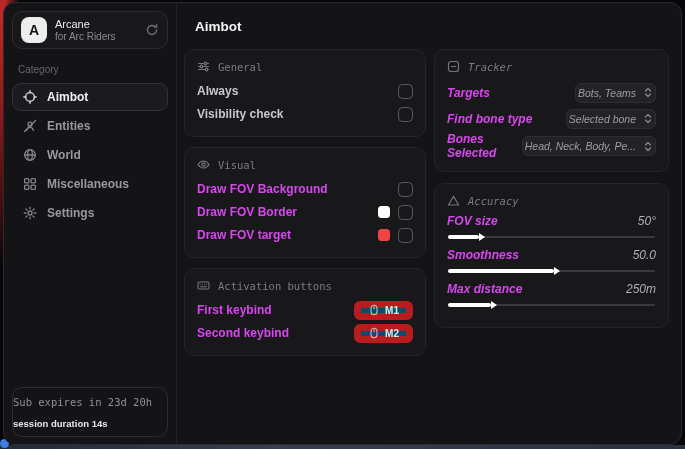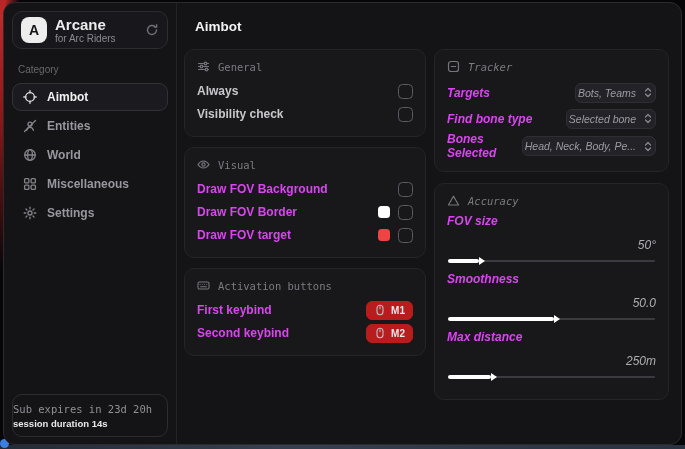--- a/index.html
+++ b/index.html
@@ -27,38 +27,38 @@
 
   
   .sidebar { width:173px; border-right:1px solid #232327; display:flex;
     flex-direction:column; padding:8px 8px 7px; flex-shrink:0; }
   .brand-card { border:1px solid #2c2c31; background:#18181c; border-radius:10px;
     padding:5px 8px; display:flex; align-items:center; gap:8px; height:38px; }
   .logo { width:26px; height:26px; background:#ededee; border-radius:8px;
     display:flex; align-items:center; justify-content:center;
     color:#141417; font-size:14px; font-weight:bold; flex-shrink:0; }
   .brand-text { display:flex; flex-direction:column; line-height:1.15; }
-  .brand-name { font-size:15px; font-weight:bold; color:#ececee; }
+  .brand-name { font-size:11px; font-weight:normal; color:#ececee; }
   .brand-sub { font-size:10px; color:#8a8a91; }
   .brand-action { margin-left:auto; color:#6f6f76; display:flex; }
 
   .category { margin:15px 6px 8px; font-size:10px; color:#67676d; }
 
   .nav { display:flex; flex-direction:column; gap:1px; }
   .nav-item { display:flex; align-items:center; gap:10px; height:28px;
     padding:0 10px; border-radius:9px; border:1px solid transparent;
     color:#97979d; font-size:12px; font-weight:600; cursor:default; }
   .nav-item .nicon { display:flex; color:#84848b; }
   .nav-item.selected { border-color:#313137; background:#1b1b1f; color:#f1f1f3; }
   .nav-item.selected .nicon { color:#d8d8dc; }
 
   .side-spacer { flex:1; }
   .sub-card { border:1px solid #2c2c31; border-radius:10px; padding:8px 0 7px; }
   .sub-line1 { font-family:"DejaVu Sans Mono", monospace; font-size:10.5px; color:#909096; }
-  .sub-line2 { margin-top:3px; font-size:9.5px; font-weight:bold; color:#e9e9eb; }
+  .sub-line2 { margin-top:10px; font-size:9.5px; font-weight:bold; color:#e9e9eb; }
 
   
   .main { flex:1; padding:12px 12px 12px 7px; }
   .page-title { font-size:13.5px; font-weight:bold; color:#f2f2f4; margin:4px 0 15px 11px; }
   .columns { display:flex; gap:8px; align-items:flex-start; }
   .col-left { width:242px; display:flex; flex-direction:column; gap:10px; flex-shrink:0; }
   .col-right { flex:1; display:flex; flex-direction:column; gap:11px;font-style:italic; }
 
   .panel { background:#18181b; border:1px solid #242429; border-radius:10px;
     padding:10px 12px 11px; }
@@ -69,35 +69,35 @@
   .row { display:flex; align-items:center; justify-content:space-between; min-height:22px; }
   .row + .row { margin-top:1px; }
   .row-label { font-size:12px; font-weight:600; color:#d946ef; }
   .row-label.dim { color:#c7c7cc; }
   .controls { display:flex; align-items:center; gap:8px; }
 
   .checkbox { width:15px; height:15px; border:1.5px solid #5a5a62;
     border-radius:4.5px; background:transparent; }
   .swatch { width:12px; height:12px; border-radius:3.5px; }
 
-  .keybtn { background:#b91c1c; border:1px solid #b91c1c; border-radius:6px;
+  .keybtn { background:#0c4a6e; border:7px solid #b91c1c; border-radius:6px;
     height:19px; padding:0 7px; display:flex; align-items:center; gap:5px;
     color:#e9e9eb; font-size:10px; font-weight:bold; }
   .keybtn .kicon { display:flex; color:#bdbdc2; }
 
   .tracker-row { min-height:25px; }
   .dropdown { background:#222227; border:1px solid #2e2e34; border-radius:6px;
     height:20px; padding:0 2px; display:flex; align-items:center; gap:7px;
     color:#9c9ca3; font-size:10.5px; max-width:148px; }
   .dropdown .dd-text { white-space:nowrap; overflow:hidden; }
   .dropdown .dicon { display:flex; color:#8b8b92; flex-shrink:0; }
 
   .acc-row { margin-top:2px; }
   .acc-top { display:flex; align-items:flex-start; justify-content:space-between; }
-  .acc-value { font-size:12px; color:#aeaeb4;margin-top:24px; }
+  .acc-value { font-size:12px; color:#aeaeb4; }
   .slider { position:relative; height:10px; margin:4px 1px 6px; }
   .slider-track { position:absolute; left:0; right:0; top:4px; height:2px;
     background:#3a3a40; border-radius:2px; }
   .slider-fill { position:absolute; left:0; top:3px; height:4px;
     background:#ffffff; border-radius:2px; }
   .slider-fill::after { content:''; position:absolute; right:-6px; top:-2px;
     width:0; height:0; border-left:6px solid #ffffff;
     border-top:4px solid transparent; border-bottom:4px solid transparent; }
 
   svg { display:block; }

